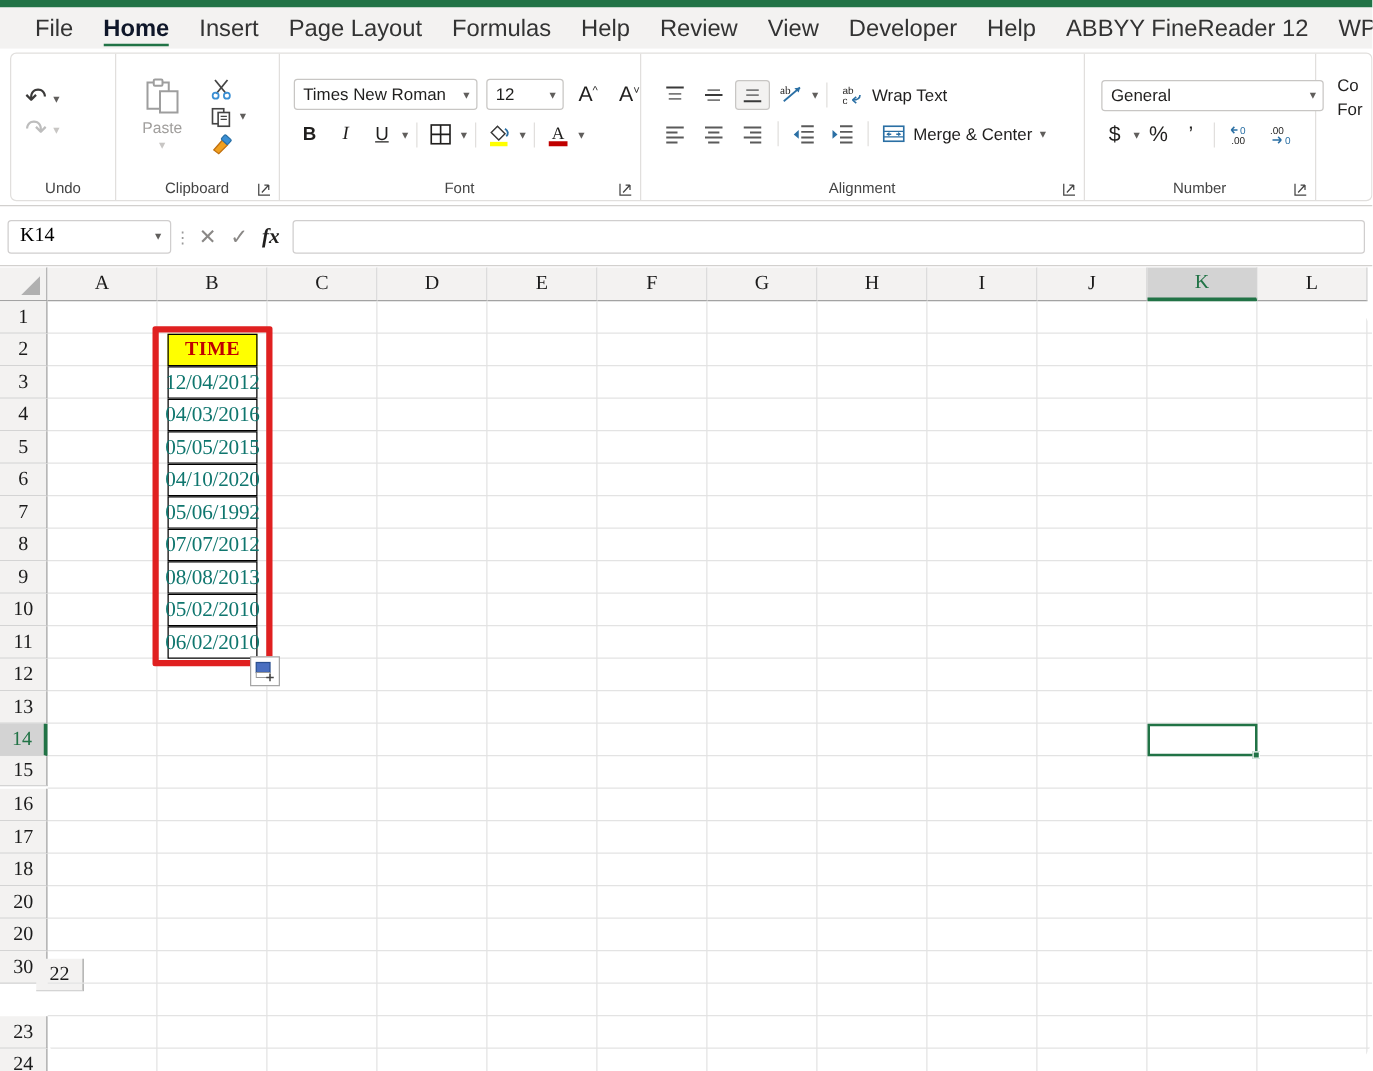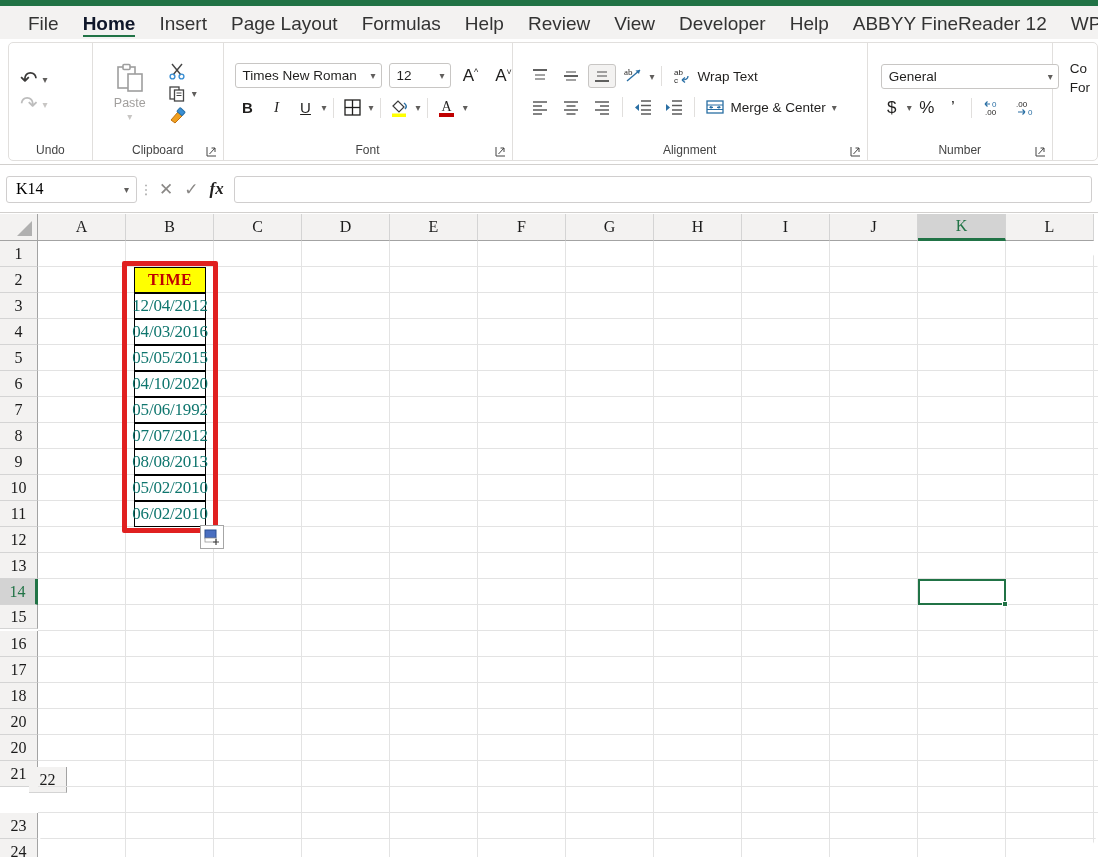--- a/index.html
+++ b/index.html
@@ -589,21 +589,21 @@
         <div class="rowhdr" style="top: 260px; height: 26px;">11</div>
         <div class="rowhdr" style="top: 286px; height: 26px;">12</div>
         <div class="rowhdr" style="top: 312px; height: 26px;">13</div>
         <div class="rowhdr sel" style="top: 338px; height: 26px;">14</div>
         <div class="rowhdr" style="top: 364px; height: 24px;">15</div>
         <div class="rowhdr" style="top: 390px; height: 26px;">16</div>
         <div class="rowhdr" style="top: 416px; height: 26px;">17</div>
         <div class="rowhdr" style="top: 442px; height: 26px;">18</div>
         <div class="rowhdr" style="top: 468px; height: 26px;">20</div>
         <div class="rowhdr" style="top: 494px; height: 26px;">20</div>
-        <div class="rowhdr" style="top: 520px; height: 26px;">21</div>
+        <div class="rowhdr" style="top: 520px; height: 26px;">30</div>
         <div class="rowhdr" style="top: 526px; height: 26px; margin-left: 29px;">22</div>
         <div class="rowhdr" style="top: 572px; height: 26px;">23</div>
         <div class="rowhdr" style="top: 598px; height: 26px;">24</div>
       </div>
     <div class="cells" id="cellarea">
         <div class="gline-v" style="left: 87px;"></div>
         <div class="gline-v" style="left: 175px;"></div>
         <div class="gline-v" style="left: 263px;"></div>
         <div class="gline-v" style="left: 351px;"></div>
         <div class="gline-v" style="left: 439px;"></div>

